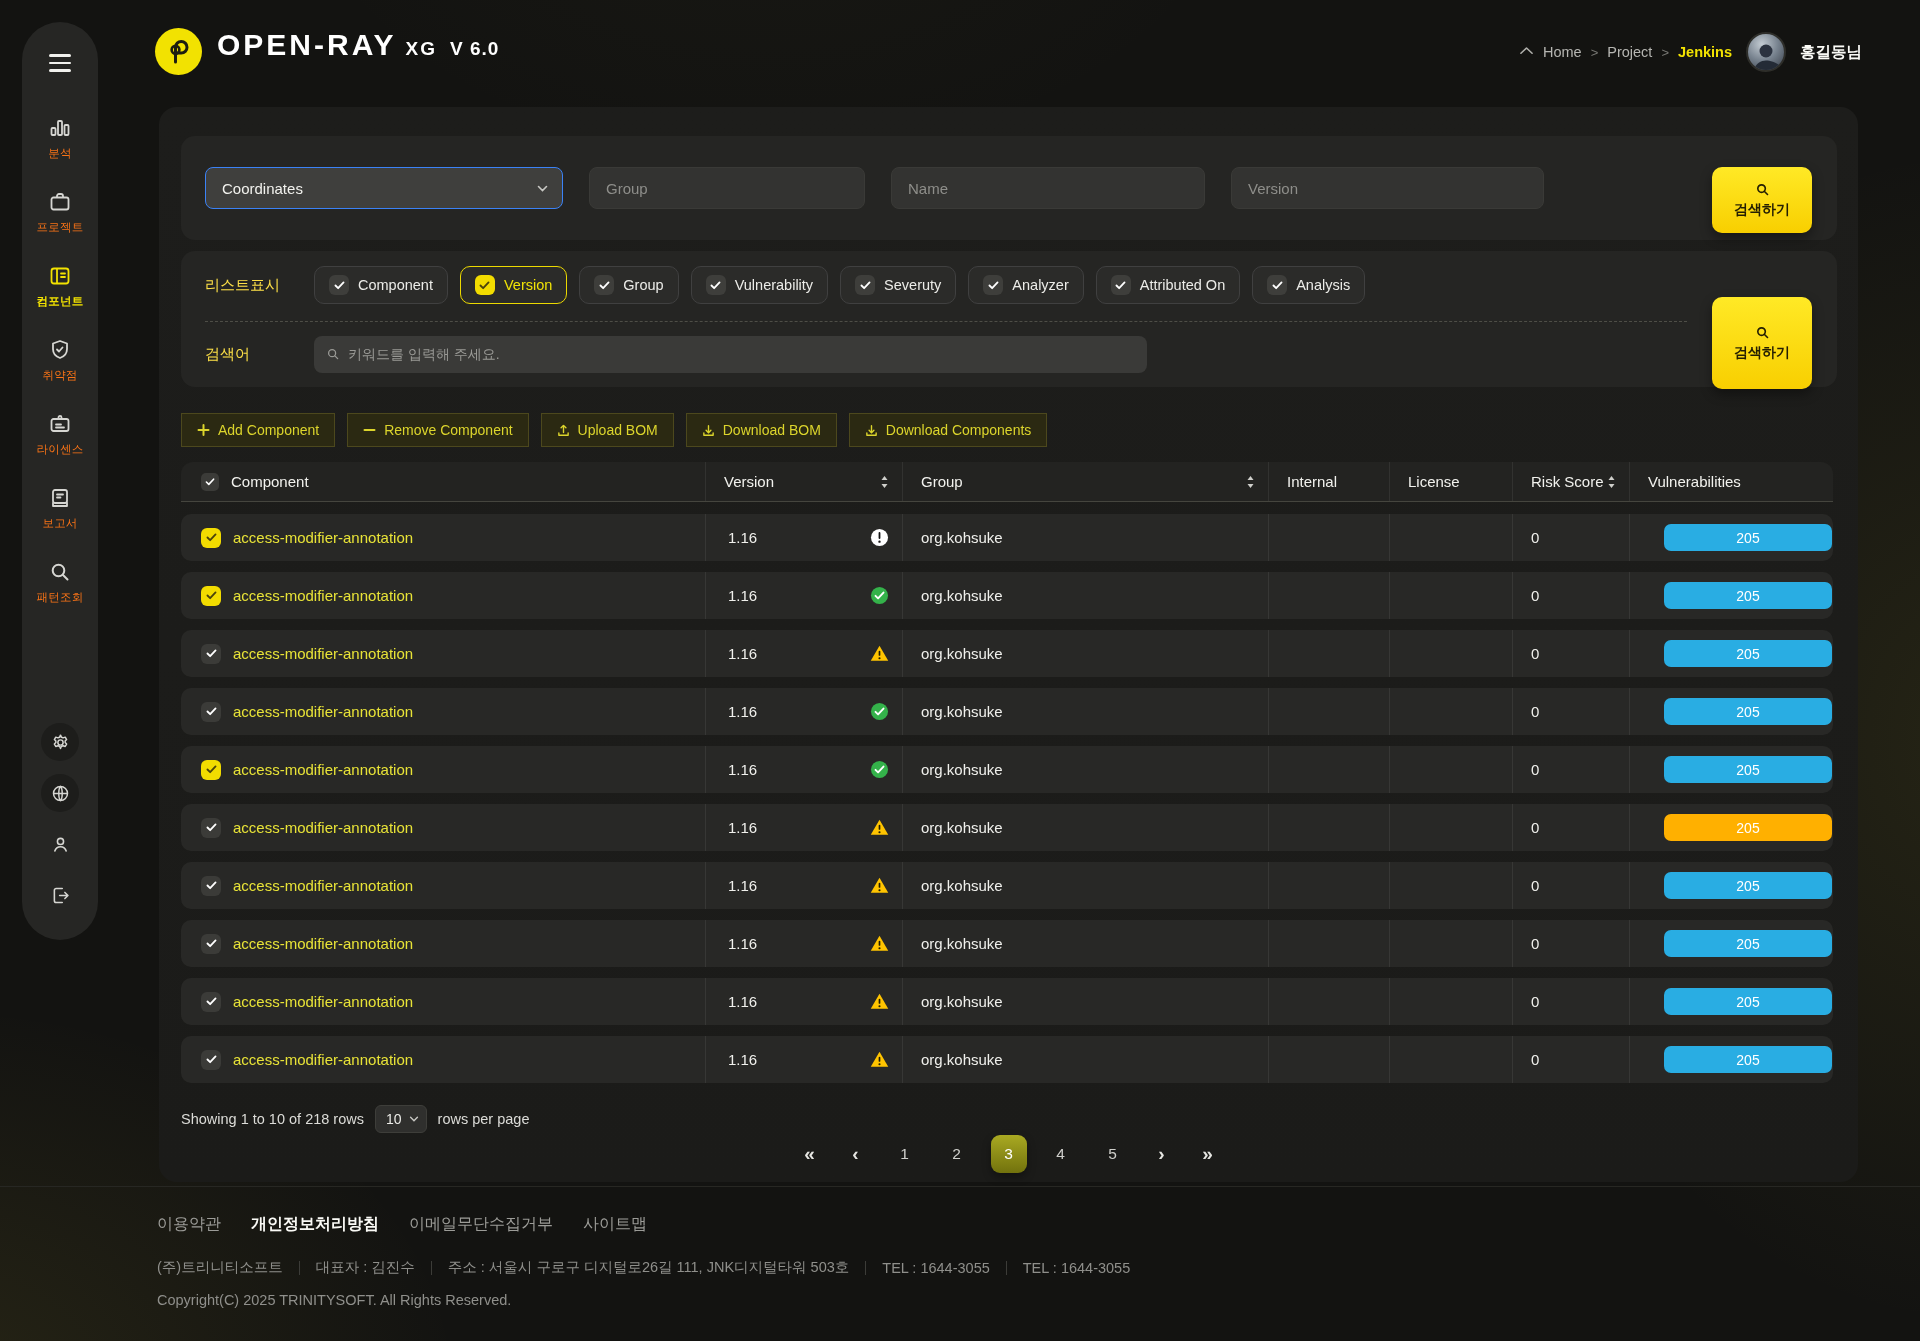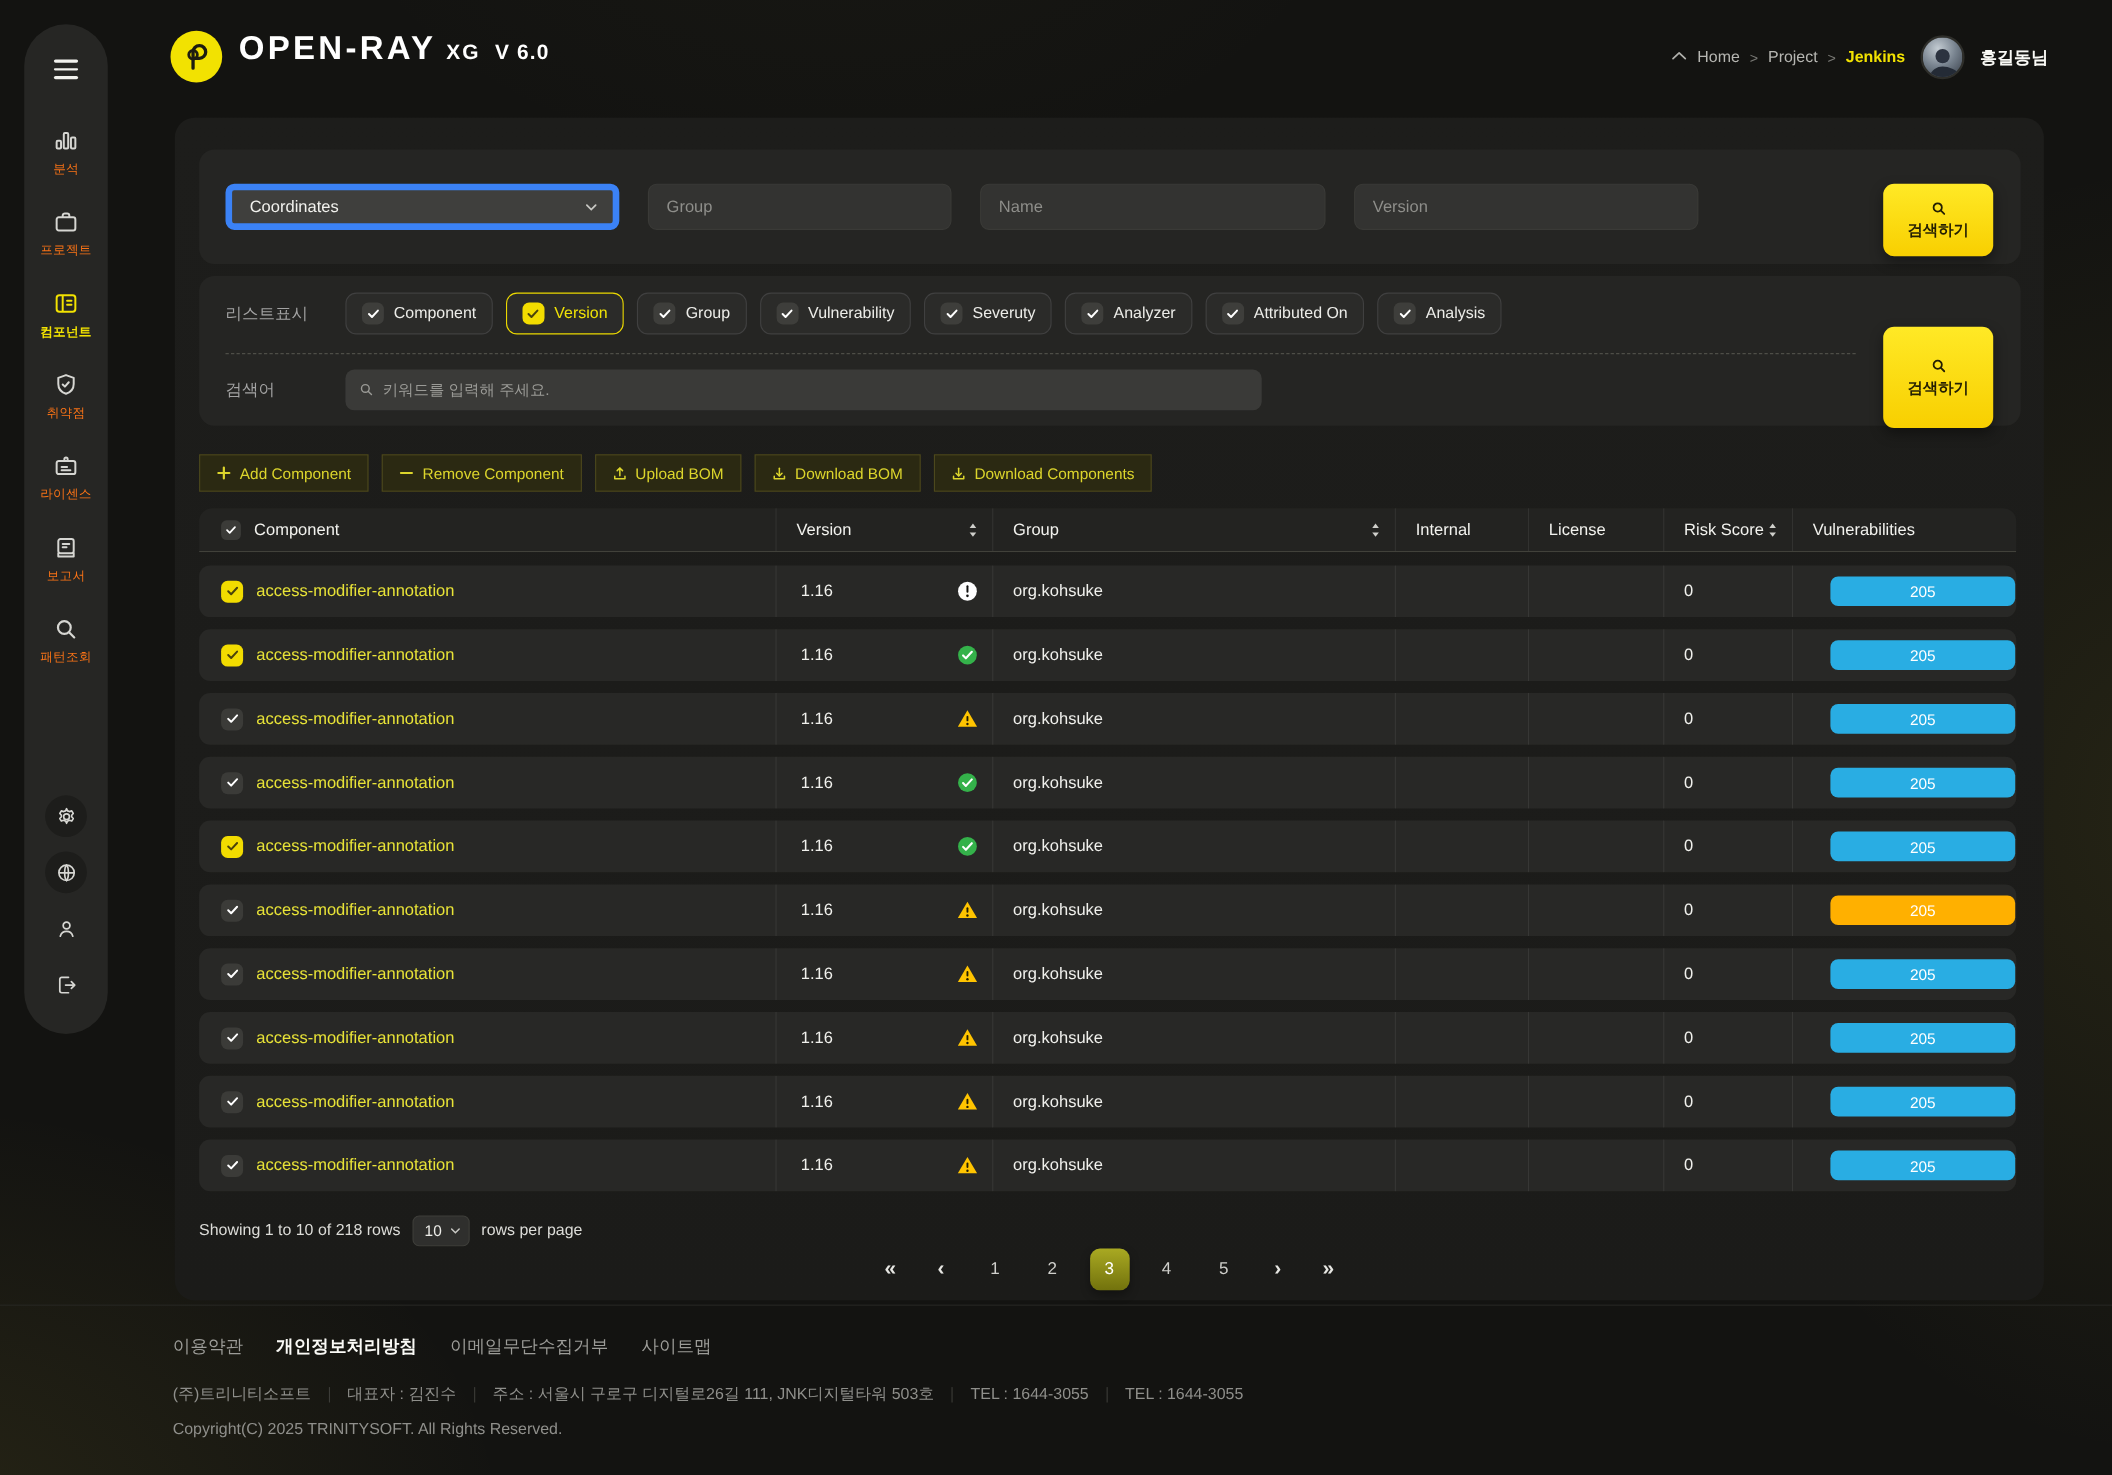--- a/index.html
+++ b/index.html
@@ -63,41 +63,41 @@
   }
   .avatar svg { position:absolute; left:0; top:4px; width:36px; height:36px; }
   .user-name { font-size:15.5px; font-weight:700; color:#fafaf6; }
 
   
   .main { position:absolute; left:159px; top:107px; width:1699px; height:1075px;
           background:linear-gradient(180deg,#1d1d1b,#1b1b19); border-radius:18px; }
 
   .panel1 { position:absolute; left:22px; top:29px; width:1656px; height:104px; background:#252523; border-radius:14px;
             display:flex; align-items:center; padding:0 25px 0 24px; gap:26px; }
-  .select-box { position:relative; width:358px; height:42px; background:#3f3f3d; border:6px solid #3b82f6; border-radius:8px;
+  .select-box { position:relative; width:358px; height:42px; background:#3f3f3d; border:1px solid #3b82f6; border-radius:8px;
                 display:flex; align-items:center; padding:0 16px; font-size:15px; color:#f2f2ee; cursor:pointer;text-align:right; }
   .select-box .chev { position:absolute; right:14px; color:#c8c8c4; display:flex; }
   .txt-input { height:42px; background:#333331; border:1px solid #3a3a37; border-radius:8px; padding:0 16px;
                font-size:15px; color:#e8e8e4; font-family:inherit; outline:none; }
   .txt-input::placeholder { color:#8e8e8a; }
   .inp-group { width:276px; }
   .inp-name { width:314px; }
   .inp-version { width:313px; }
   .btn-search { margin-left:auto; width:100px; border-radius:10px;
                 background:linear-gradient(180deg,#ffe926 0%, #f8cf00 100%);
                 color:#241f03; font-weight:700; font-size:14px;
                 display:flex; flex-direction:column; align-items:center; justify-content:center; gap:4px;
                 box-shadow:0 5px 12px rgba(0,0,0,0.38);margin-top:24px; }
   .btn-search svg { width:15px; height:15px; }
   .btn-search.h1 { height:66px; }
   .panel2 .btn-search { position:absolute; right:25px; top:22px; height:92px; margin-left:0; }
 
   .panel2 { position:absolute; left:22px; top:144px; width:1656px; height:136px; background:#252523; border-radius:14px; }
   .chips-row { position:absolute; left:24px; right:150px; top:14px; height:40px; display:flex; align-items:center; }
-  .row-label { width:109px; font-size:15px; color:#a3a3a3; flex:0 0 auto;font-family:Liberation Serif, serif; }
+  .row-label { width:109px; font-size:15px; color:#fde047; flex:0 0 auto;font-family:Liberation Serif, serif; }
   .chips { display:flex; gap:12px; }
   .chip { height:38px; border:1px solid #404040; background:#2b2b29; border-radius:10px;
           display:flex; align-items:center; gap:9px; padding:0 14px; cursor:pointer; }
   .chip-label { font-size:14.5px; color:#ecece8; }
   .cbox { width:20px; height:20px; border-radius:6px; background:#3e3e3b; display:flex; align-items:center; justify-content:center; color:#fff; }
   .cbox svg { width:11px; height:9px; }
   .chip.selected { border-color:#ecd900; }
   .chip.selected .chip-label { color:#f0e206; }
   .chip.selected .cbox { background:#f2dc00; color:#4a430b; }
   .dash-div { position:absolute; left:24px; right:150px; top:70px; border-top:1px dashed #4e4e47; }

